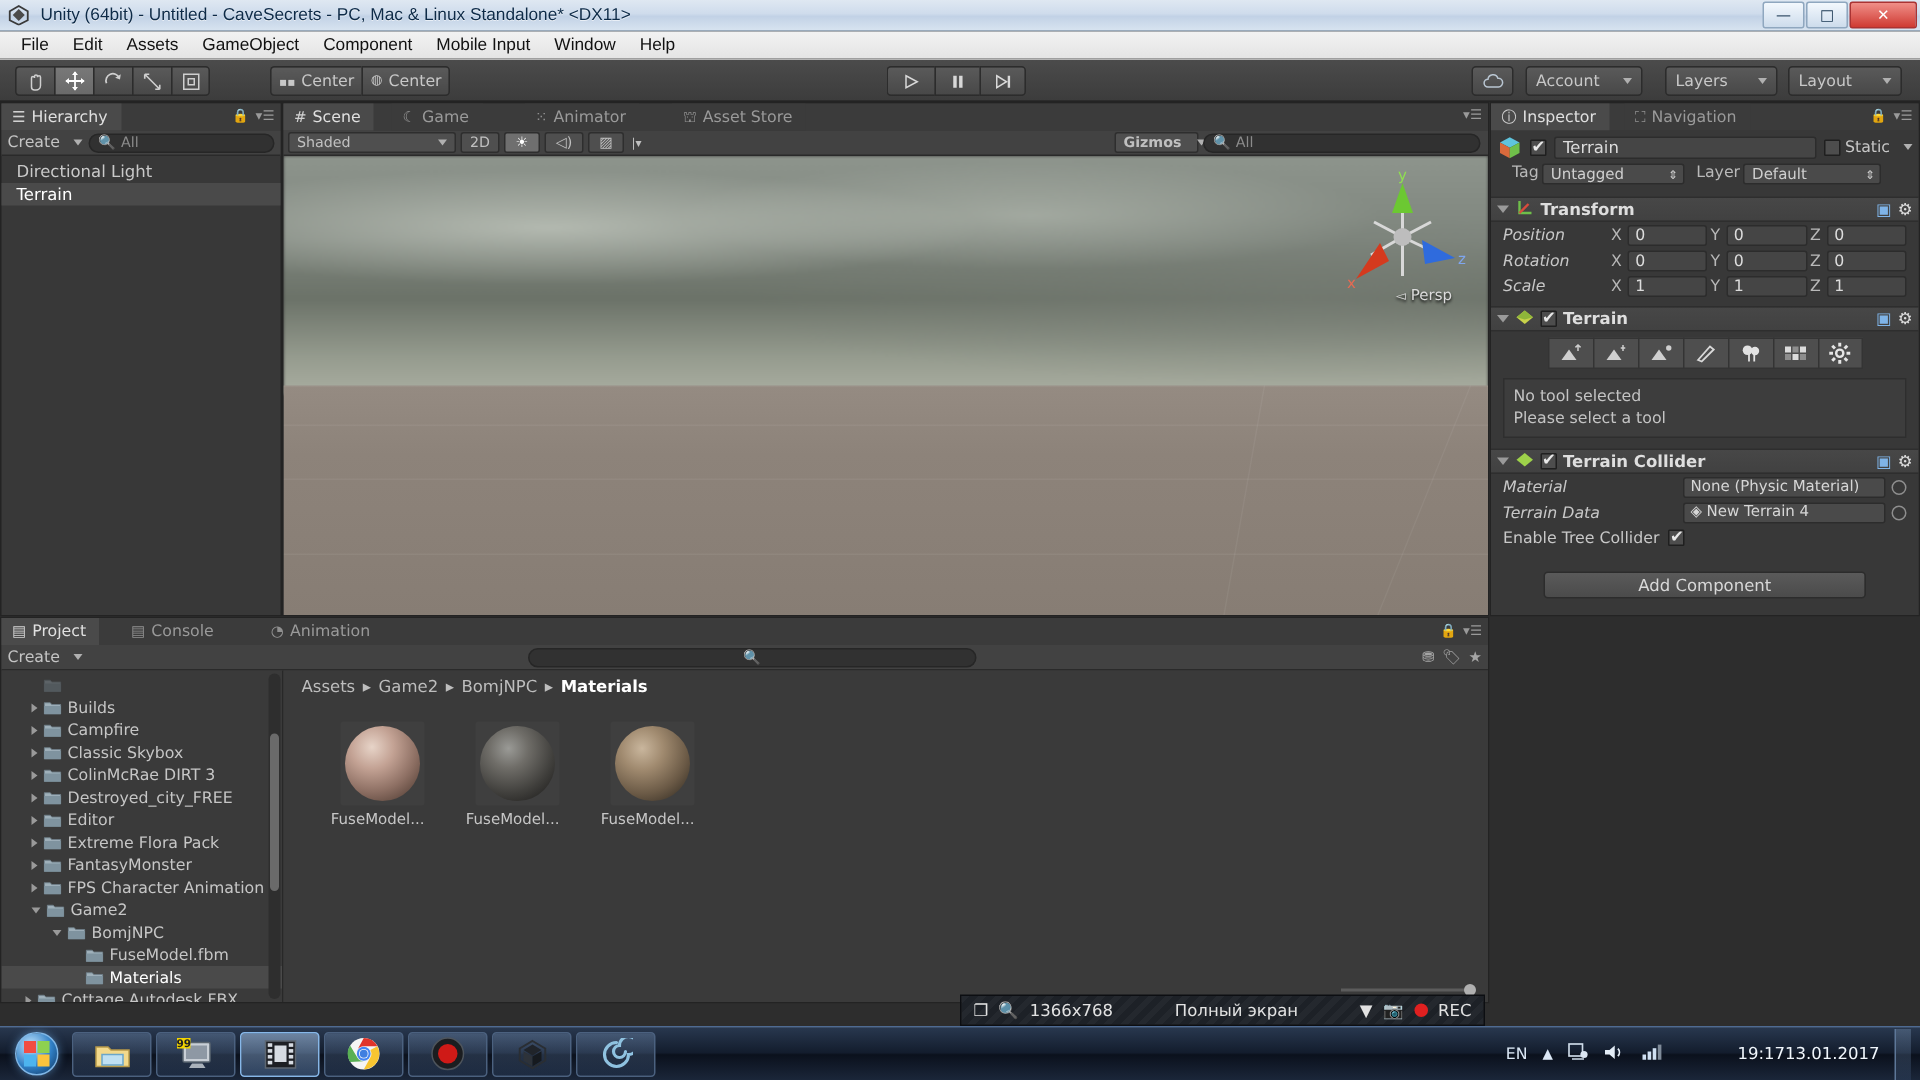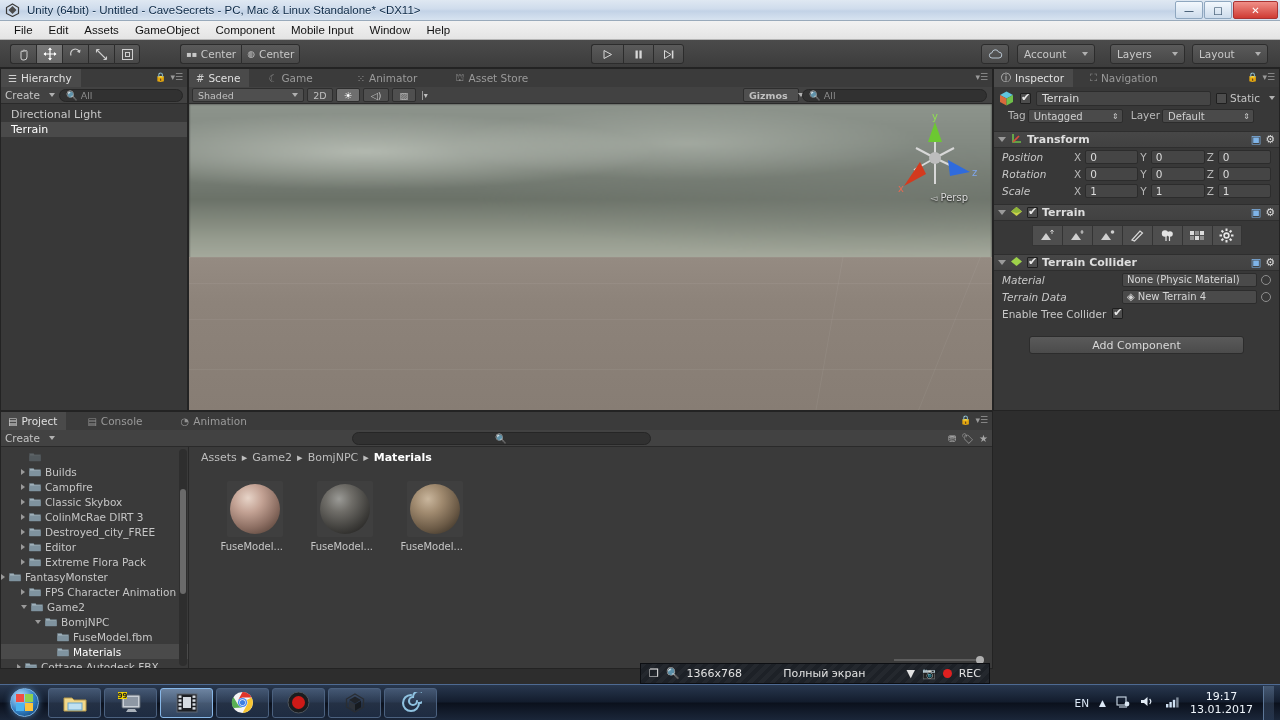--- a/index.html
+++ b/index.html
@@ -192,21 +192,21 @@
     border-top:1px solid #4e6a92; display:flex; align-items:center;}
   .startorb{width:48px;height:34px;display:flex;align-items:center;justify-content:center;}
   .orb{width:29px;height:29px;border-radius:50%;
        background:radial-gradient(circle at 35% 30%,#bfe4ff,#2f7ec4 55%,#0d2f56 100%);
        border:1px solid #7fb6e6; box-shadow:0 0 6px rgba(120,190,255,.5);position:relative;overflow:hidden;}
   .tbapp{width:53px;height:30px;margin-right:3px;border:1px solid #4b617f;border-radius:3px;
          background:linear-gradient(180deg,rgba(130,160,200,.35),rgba(40,60,90,.35));
          display:flex;align-items:center;justify-content:center;}
   .tbapp.active{background:linear-gradient(180deg,rgba(170,200,235,.55),rgba(70,100,140,.5));border-color:#87b7e8;}
   .tray{margin-left:auto;display:flex;align-items:center;gap:10px;padding-right:6px;color:#dce8f6;font-size:10.5px;}
-  .clock{display:flex;flex-direction:column;align-items:center;line-height:13px;font-size:11px;color:#f0f6fc;}
+  .clock{display:flex;align-items:center;line-height:13px;font-size:11px;color:#f0f6fc;margin-left:39px;}
   .showdesk{width:11px;height:34px;border-left:1px solid #5d7798;background:linear-gradient(180deg,rgba(150,180,215,.28),rgba(60,85,120,.28));}
 </style>
 </head>
 <body>
 
 <div class="app">
 
   <div class="titlebar">
     <div class="tb-icon">
       <svg width="15" height="14" viewBox="0 0 15 14">
@@ -619,20 +619,24 @@
                 <line x1="0.5" y1="7.5" x2="3" y2="7.5"></line>
                 <line x1="12" y1="7.5" x2="14.5" y2="7.5"></line>
                 <line x1="2.5" y1="2.5" x2="4.3" y2="4.3"></line>
                 <line x1="10.7" y1="10.7" x2="12.5" y2="12.5"></line>
                 <line x1="12.5" y1="2.5" x2="10.7" y2="4.3"></line>
                 <line x1="4.3" y1="10.7" x2="2.5" y2="12.5"></line>
               </g>
             </svg>
         </div>
       </div>
+      <div class="msgbox">
+        <div>No tool selected</div>
+        <div>Please select a tool</div>
+      </div>
 
       <div class="comp-head" style="margin-top:7px">
         <i class="foldout open"></i>
         <span>
           <svg width="13" height="13" viewBox="0 0 13 13">
               <polygon points="6.5,2 12,6.5 6.5,11 1,6.5" fill="#9ed24a"></polygon>
             </svg>
         </span>
         <span class="ckbox checked"></span>
         <span>Terrain Collider</span>
@@ -764,21 +768,21 @@
                 <span>Editor</span>
               </div>
               <div class="tnode" style="padding-left: 20px;">
                 <i class="tarrow "></i>
                 <span class="folder"><svg width="12" height="10" viewBox="0 0 12 10">
                     <path d="M0.5 1.5 h4 l1 1.2 h6 v6.3 h-11z" fill="#9fb0ba" stroke="#6d7d87" stroke-width="0.6"></path>
                     <path d="M0.5 3.6 h11 v5.4 h-11z" fill="#7f939f"></path>
                   </svg></span>
                 <span>Extreme Flora Pack</span>
               </div>
-              <div class="tnode" style="">
+              <div class="tnode" style="padding-left: 20px;">
                 <i class="tarrow "></i>
                 <span class="folder"><svg width="12" height="10" viewBox="0 0 12 10">
                     <path d="M0.5 1.5 h4 l1 1.2 h6 v6.3 h-11z" fill="#9fb0ba" stroke="#6d7d87" stroke-width="0.6"></path>
                     <path d="M0.5 3.6 h11 v5.4 h-11z" fill="#7f939f"></path>
                   </svg></span>
                 <span>FantasyMonster</span>
               </div>
               <div class="tnode" style="padding-left: 20px;">
                 <i class="tarrow "></i>
                 <span class="folder"><svg width="12" height="10" viewBox="0 0 12 10">

